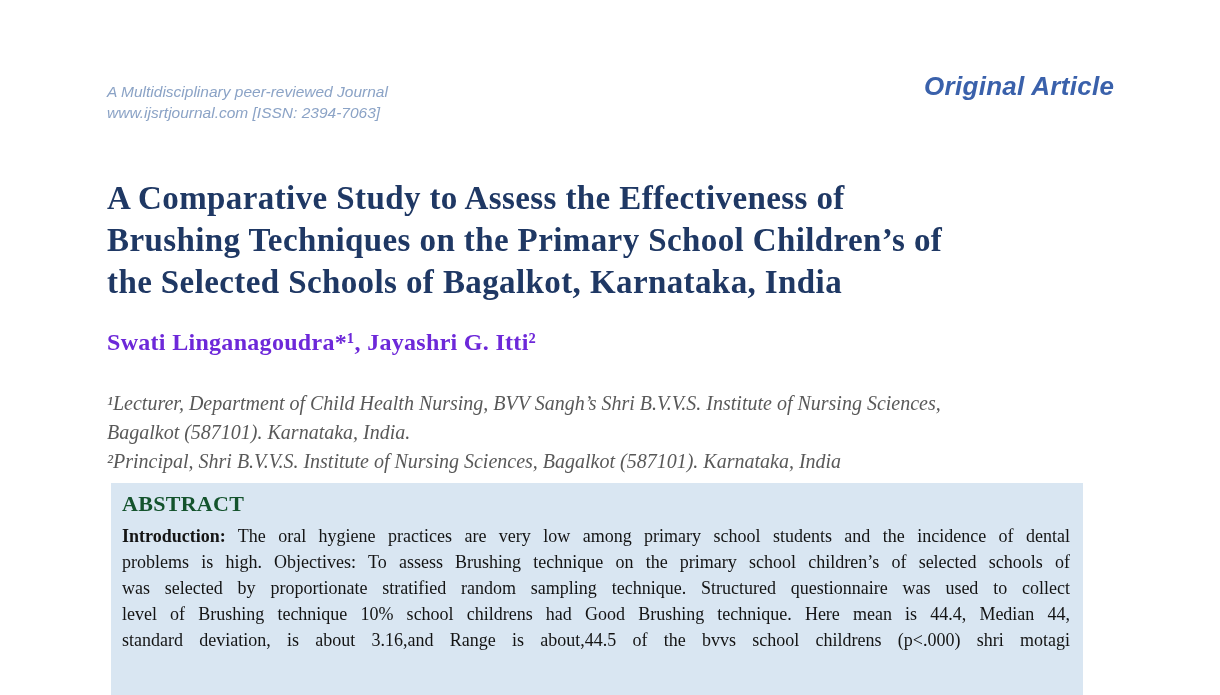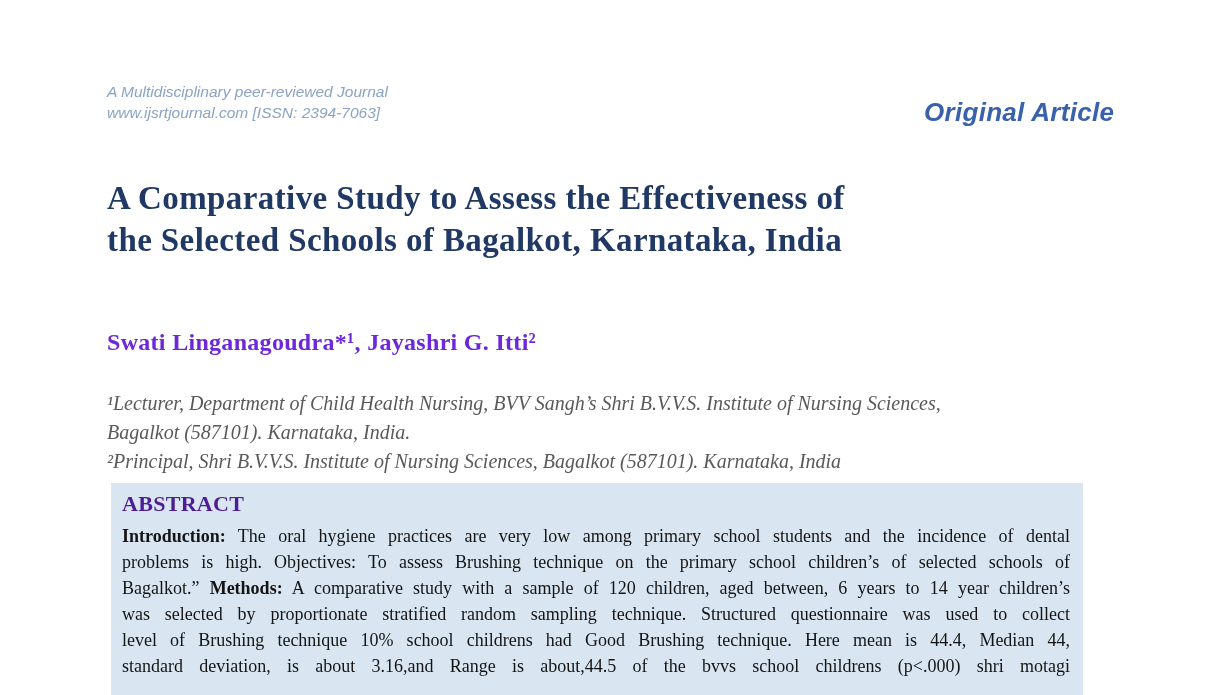--- a/index.html
+++ b/index.html
@@ -32,21 +32,20 @@
     font-style: italic;
   }
   .article-type {
     position: absolute; left: 924px; top: 71px;
     font-family: "Liberation Sans", sans-serif;
     font-style: italic;
     font-weight: 600;
     font-size: 26px;
     color: #3a61ab;
     letter-spacing: 0.3px;
-    margin-top: 26px;
   }
 
   
   .article-title {
     position: absolute; left: 107px; top: 177px;
     font-family: "Liberation Serif", serif;
     font-weight: bold;
     font-size: 33px;
     line-height: 42px;
     color: #1f3864;
@@ -79,21 +78,21 @@
     width: 972px; height: 300px;
     background: #d9e6f2;
     box-sizing: border-box;
     padding: 8px 13px 0 11px;
   }
   .abstract-heading {
     font-family: "Liberation Serif", serif;
     font-weight: bold;
     font-size: 22px;
     line-height: 26px;
-    color: #4c1d95;
+    color: #14532d;
     letter-spacing: 0.3px;
     margin-bottom: 6px;
   }
   .abstract-body { margin-top: 4px; }
   .abstract-line {
     font-family: Liberation Serif, serif;
     font-size: 18px;
     line-height: 26px;
     color: #141414;
     text-align: justify;
@@ -109,34 +108,34 @@
   <div class="journal-subtitle">
     <div>A Multidisciplinary peer-reviewed Journal</div>
     <div>www.ijsrtjournal.com [ISSN: 2394-7063]</div>
   </div>
 </div>
 
 <div class="article-type">Original Article</div>
 
 <div class="article-title">
     <div>A Comparative Study to Assess the Effectiveness of</div>
+    <div>Brushing Techniques on the Primary School Children’s of</div>
     <div>the Selected Schools of Bagalkot, Karnataka, India</div>
   </div>
 
 <div class="authors">Swati Linganagoudra*¹, Jayashri G. Itti²</div>
 
 <div class="affiliations">
     <div>¹Lecturer, Department of Child Health Nursing, BVV Sangh’s Shri B.V.V.S. Institute of Nursing Sciences,</div>
     <div>Bagalkot (587101). Karnataka, India.</div>
     <div>²Principal, Shri B.V.V.S. Institute of Nursing Sciences, Bagalkot (587101). Karnataka, India</div>
   </div>
 
 <div class="abstract-box">
   <div class="abstract-heading">ABSTRACT</div>
   <div class="abstract-body">
       <div class="abstract-line"><b>Introduction:</b><span> The oral hygiene practices are very low among primary school students and the incidence of dental</span></div>
       <div class="abstract-line"><span>problems is high. Objectives: To assess Brushing technique on the primary school children’s of selected schools of</span></div>
-      <div class="abstract-line"><span>Bagalkot.” </span><b>Methods:</b><span> A comparative study with a sample of 120 children, aged between, 6 years to 14 year children’s</span></div>
       <div class="abstract-line"><span>was selected by proportionate stratified random sampling technique. Structured questionnaire was used to collect</span></div>
       <div class="abstract-line"><span>level of Brushing technique 10% school childrens had Good Brushing technique. Here mean is 44.4, Median 44,</span></div>
       <div class="abstract-line"><span>standard deviation, is about 3.16,and Range is about,44.5 of the bvvs school childrens (p&lt;.000) shri motagi</span></div>
     </div>
 </div>
 
 </body></html>

